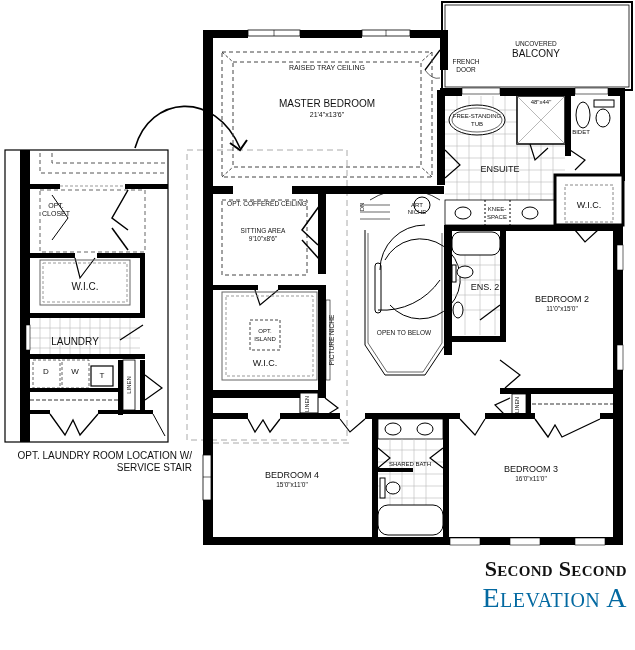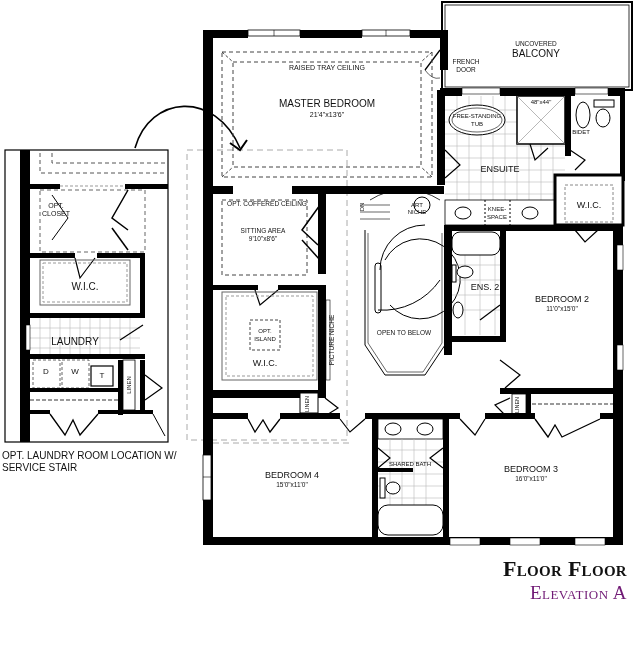--- a/index.html
+++ b/index.html
@@ -1,21 +1,21 @@
 <!DOCTYPE html>
 <html><head>
 <meta charset="utf-8">
 <style>
   html,body{margin:0;padding:0;background:#ffffff;}
   body{width:635px;height:650px;position:relative;overflow:hidden;font-family:"Liberation Sans",sans-serif;}
   svg{position:absolute;left:0;top:0;}
   .lbl{font-family:"Liberation Sans",sans-serif;fill:#111;}
   .title-main{position:absolute;right:8px;top:556px;font-family:"Liberation Serif",serif;font-weight:bold;font-variant:small-caps;font-size:22px;color:#111;letter-spacing:0.3px;}
-  .title-sub{position:absolute;right:8px;top:582px;font-family:"Liberation Serif",serif;font-variant:small-caps;font-size:19px;color:#701a75;letter-spacing:0.5px;}
-  .caption{position:absolute;left:2px;top:450px;width:190px;text-align:left;font-family:"Liberation Sans",sans-serif;font-size:10px;line-height:12px;color:#111;}
+  .title-sub{position:absolute;right:8px;top:582px;font-family:"Liberation Serif",serif;font-variant:small-caps;font-size:28px;color:#0369a1;letter-spacing:0.5px;}
+  .caption{position:absolute;left:2px;top:450px;width:190px;text-align:right;font-family:"Liberation Sans",sans-serif;font-size:10px;line-height:12px;color:#111;}
 </style>
 </head>
 <body>
 
 <svg width="635" height="650" viewBox="0 0 635 650">
 
   <g>
     <rect x="5" y="150" width="163" height="292" fill="#fff" stroke="#000" stroke-width="1.2"></rect>
 
     <rect x="20" y="150" width="10" height="292" fill="#000"></rect>
@@ -325,14 +325,14 @@
 
   <text class="lbl" x="531" y="472" font-size="9" text-anchor="middle">BEDROOM 3</text>
   <text class="lbl" x="531" y="481" font-size="6.5" text-anchor="middle">16'0"x11'0"</text>
 </svg>
 
 <div class="caption">
   <div>OPT. LAUNDRY ROOM LOCATION W/</div>
   <div>SERVICE STAIR</div>
 </div>
 
-<div class="title-main">Floor Floor</div>
+<div class="title-main">Second Second</div>
 <div class="title-sub">Elevation A</div>
 
 </body></html>

